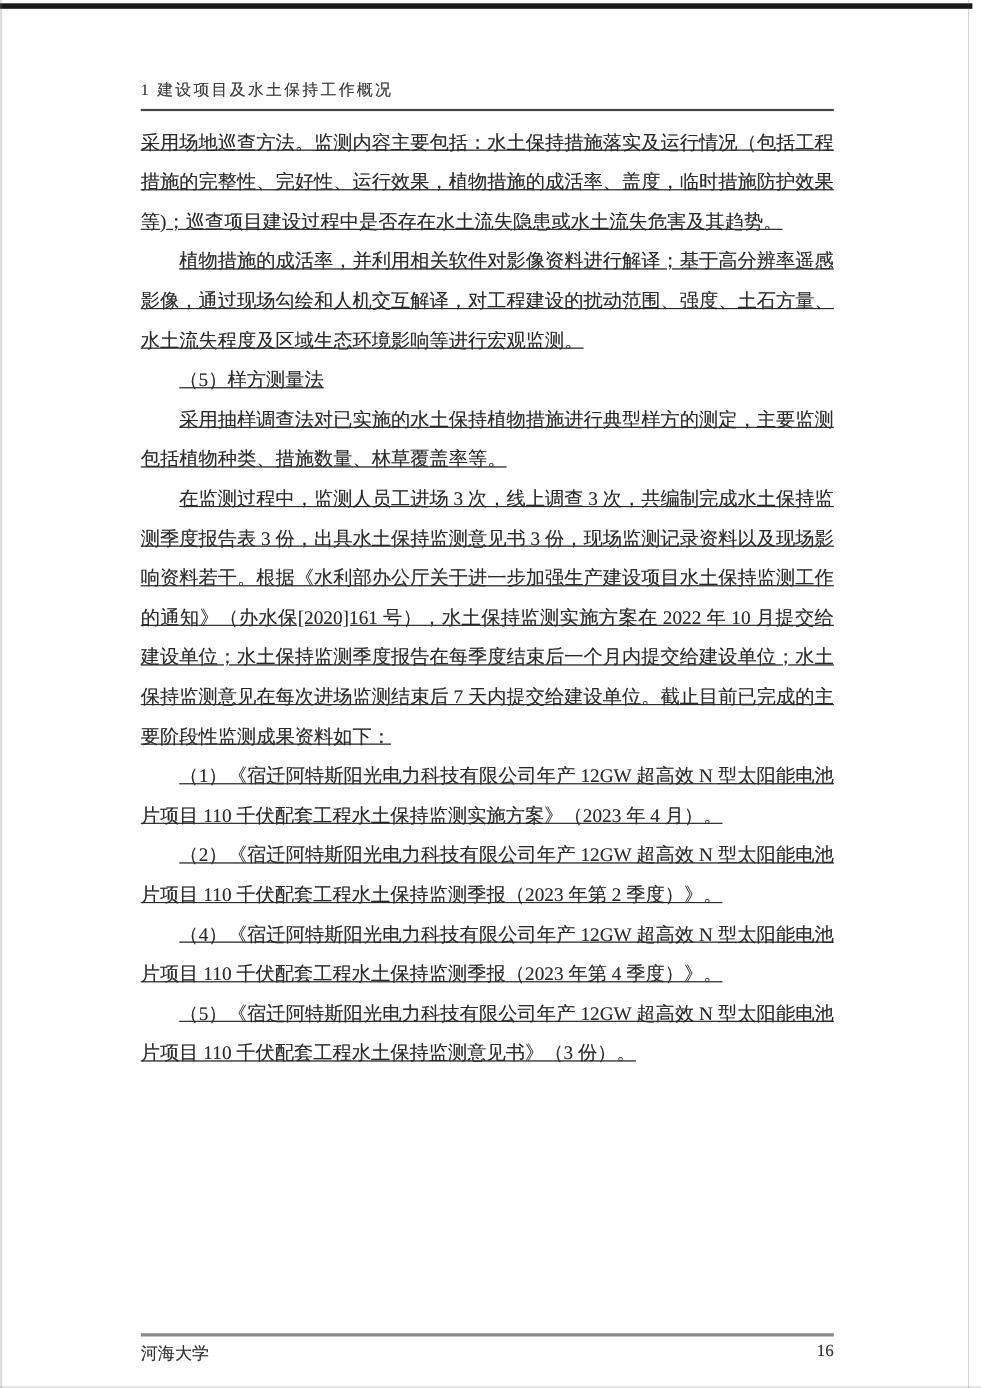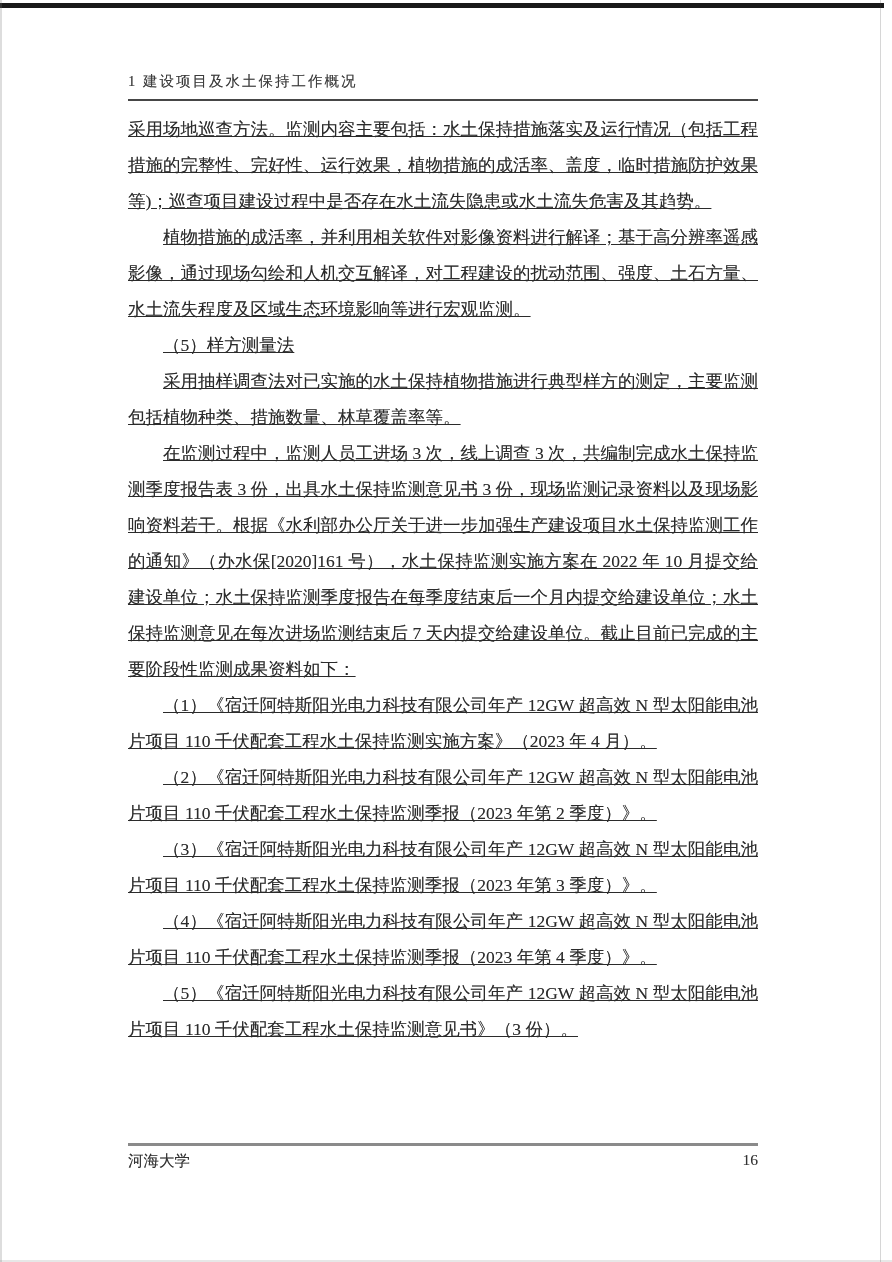--- a/index.html
+++ b/index.html
@@ -55,21 +55,21 @@
     font-weight: bold; color: #101010;
     margin: 13px 0 11px 0;
     letter-spacing: 0.5px;
     text-align: left;
     text-shadow: 0 0 0.5px rgba(0,0,0,0.5);
   }
 
   .result-item { text-indent: 2em; margin-top: 4px; }
 
   .page-footer {
-    position: absolute; left: 128px; top: 1143px; width: 630px;
+    position: absolute; left: 128px; top: 1212px; width: 630px;
     border-top: 3px solid #8a8a8a;
     display: flex; justify-content: space-between; align-items: flex-start;
     padding-top: 5px;
     font-size: 15.5px; color: #333333;
     text-shadow: 0 0 0.4px rgba(40,40,40,0.4);
   }
 </style>
 </head>
 <body>
 
@@ -93,21 +93,20 @@
 
     <p class="indent">采用抽样调查法对已实施的水土保持植物措施进行典型样方的测定，主要监测包括植物种类、措施数量、林草覆盖率等。</p>
 
 
     <p class="indent">在监测过程中，监测人员工进场 3 次，线上调查 3 次，共编制完成水土保持监测季度报告表 3 份，出具水土保持监测意见书 3 份，现场监测记录资料以及现场影响资料若干。根据《水利部办公厅关于进一步加强生产建设项目水土保持监测工作的通知》（办水保[2020]161 号），水土保持监测实施方案在 2022 年 10 月提交给建设单位；水土保持监测季度报告在每季度结束后一个月内提交给建设单位；水土保持监测意见在每次进场监测结束后 7 天内提交给建设单位。截止目前已完成的主要阶段性监测成果资料如下：</p>
 
     <p class="indent result-item">（1）《宿迁阿特斯阳光电力科技有限公司年产 12GW 超高效 N 型太阳能电池片项目 110 千伏配套工程水土保持监测实施方案》（2023 年 4 月）。</p>
 
     <p class="indent result-item">（2）《宿迁阿特斯阳光电力科技有限公司年产 12GW 超高效 N 型太阳能电池片项目 110 千伏配套工程水土保持监测季报（2023 年第 2 季度）》。</p>
 
-    <p class="indent result-item">（3）《宿迁阿特斯阳光电力科技有限公司年产 12GW 超高效 N 型太阳能电池片项目 110 千伏配套工程水土保持监测季报（2023 年第 3 季度）》。</p>
 
     <p class="indent result-item">（4）《宿迁阿特斯阳光电力科技有限公司年产 12GW 超高效 N 型太阳能电池片项目 110 千伏配套工程水土保持监测季报（2023 年第 4 季度）》。</p>
 
     <p class="indent result-item">（5）《宿迁阿特斯阳光电力科技有限公司年产 12GW 超高效 N 型太阳能电池片项目 110 千伏配套工程水土保持监测意见书》（3 份）。</p>
 
   </div>
 
   <div class="page-footer">
     <span>河海大学</span>
     <span>16</span>

